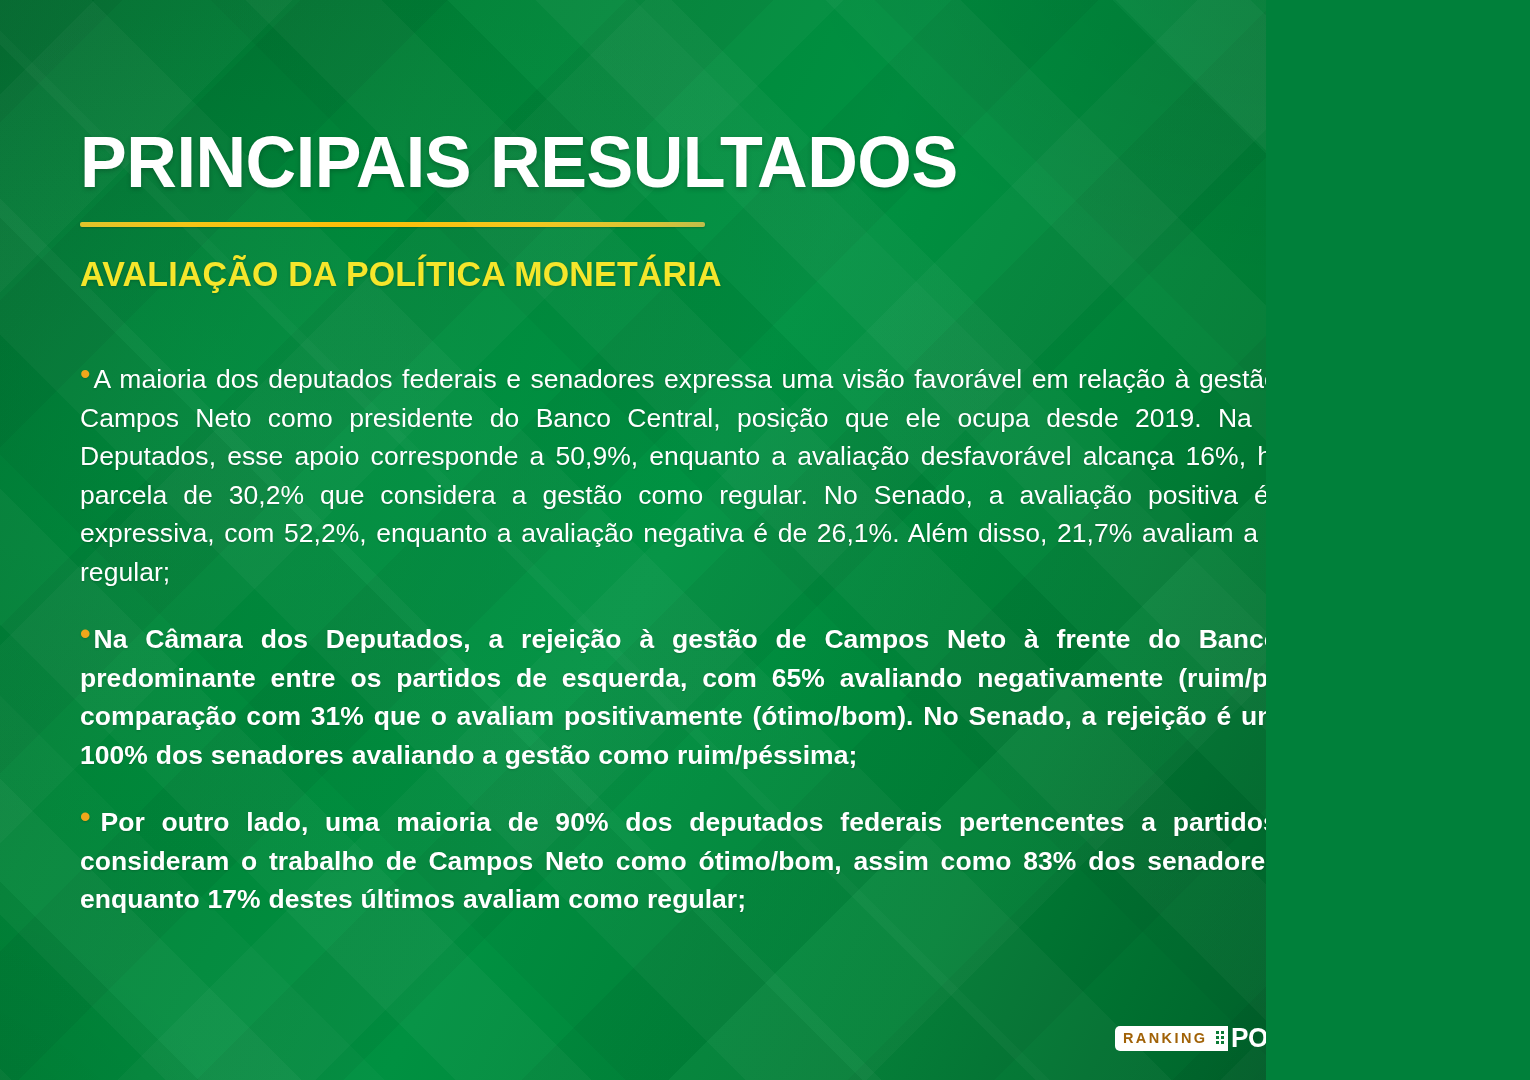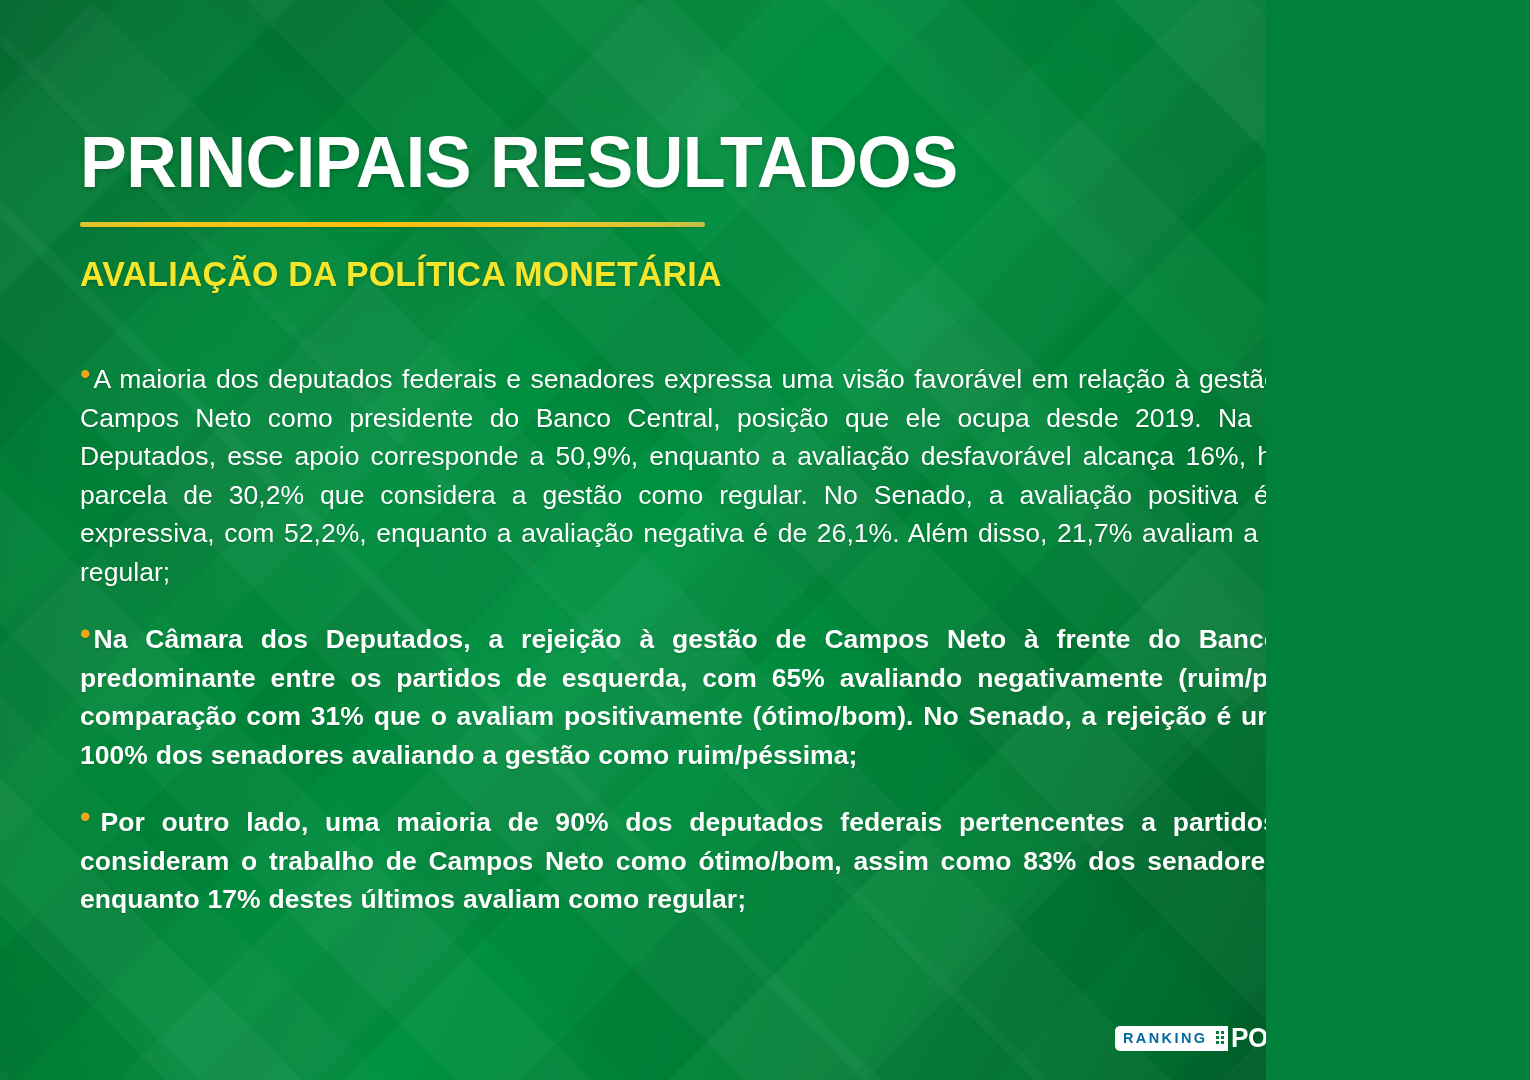--- a/index.html
+++ b/index.html
@@ -171,21 +171,21 @@
     align-items:center;
     height:28px;
   }
   .logo-rank .rank-chip {
     display:flex;
     align-items:center;
     height:25px;
     padding:0 7px 0 8px;
     background:#FFFFFF;
     border-radius:5px 0 0 5px;
-    color:#0369a1;
+    color:#a16207;
     font-size:14.5px;
     font-weight:bold;
     letter-spacing:2.4px;
     line-height:1;
   }
   .logo-rank .rank-dots {
     display:flex;
     align-items:center;
     justify-content:center;
     height:25px;

